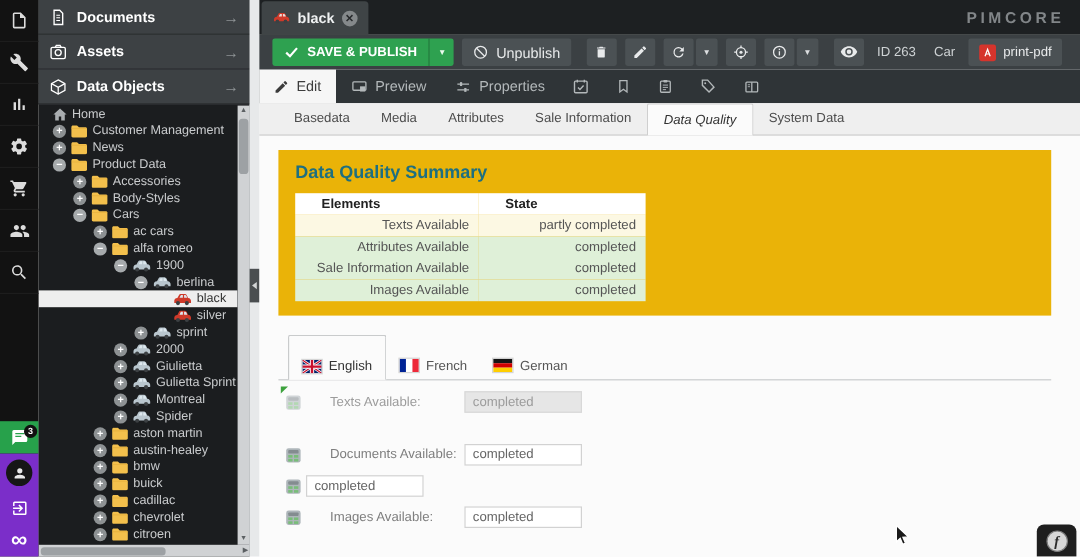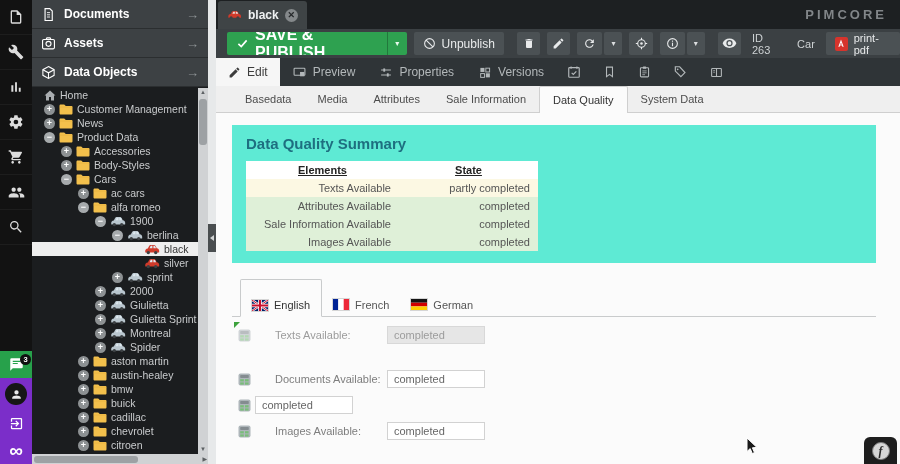--- a/index.html
+++ b/index.html
@@ -53,21 +53,21 @@
   .doc-tab { height:28px; margin-left:2px; background:#3f4446; border-radius:3px 3px 0 0;
     display:flex; align-items:center; gap:6px; padding:0 9px; }
   .doc-tab-label { color:#eff1f2; font-size:12px; font-weight:bold; }
   .doc-close { width:13px; height:13px; border-radius:50%; background:#85898b; color:#26292b;
     font-size:9px; line-height:13px; text-align:center; font-weight:bold; cursor:pointer; }
   .logo { margin-left:auto; align-self:center; padding:0 13px; color:#828689; font-size:13px;
     font-weight:bold; letter-spacing:3px; }
 
   .toolbar { height:29px; background:#3b4043; display:flex; align-items:center; padding:0 0 0 11px; gap:7px; }
   .btn-save { display:flex; align-items:stretch; height:23px; background:#2ea150; border-radius:2px; overflow:hidden; cursor:pointer; }
-  .btn-save-main { display:flex; align-items:center; gap:7px; padding:0 10px; color:#fff; font-size:16px; font-weight:bold; }
+  .btn-save-main { display:flex; align-items:center; gap:7px; padding:0 10px; color:#fff; font-size:11px; font-weight:bold; }
   .btn-save-caret { width:21px; display:flex; align-items:center; justify-content:center;
     border-left:1px solid rgba(0,0,0,.25); color:#eafbee; font-size:8px; }
   .btn { height:23px; background:#4b5154; border-radius:2px; display:flex; align-items:center;
     justify-content:center; color:#e8eaeb; cursor:pointer; }
   .btn.labeled { padding:0 9px; gap:6px; font-size:12px; }
   .btn.iconic { width:25px; }
   .btn.caret-btn { width:18px; font-size:8px; color:#dcdee0; }
   .btn-group { display:flex; gap:2px; }
   .tb-text { color:#ced2d4; font-size:11px; margin:0 4px; }
   .pdf-chip { width:14px; height:14px; border-radius:2px; background:#d6342c; display:flex; align-items:center; justify-content:center; }
@@ -75,27 +75,27 @@
   .edit-tabs { height:28px; background:#2f3437; display:flex; align-items:stretch; }
   .etab { display:flex; align-items:center; gap:6px; padding:0 12px; font-size:12px; color:#b3b8ba; cursor:pointer; }
   .etab svg { flex:none; }
   .etab.active { background:#f6f6f6; color:#3c3c3c; }
   .etab.icon-only { padding:0 11px; }
 
   .subtabs { height:27px; background:#efefef; border-bottom:1px solid #cfcfcf; display:flex;
     align-items:flex-end; padding-left:16px; position:relative; z-index:2; }
   .stab { padding:0 13px; height:26px; line-height:26px; font-size:11px; color:#4c4c4c; cursor:pointer; }
   .stab.active { background:#fbfbfb; border:1px solid #cfcfcf; border-bottom:none; border-radius:2px 2px 0 0;
-    height:27px; line-height:27px; margin-bottom:-1px; color:#333; }
+    height:27px; line-height:27px; margin-bottom:-1px; color:#333;font-style:italic; }
 
   .content { position:absolute; top:113px; left:0; right:0; bottom:0; background:#fbfbfb; padding:12px 0 0 16px; }
   .panel { width:644px; background:#d8edf1; padding:8px 14px 12px; }
   .panel-title { font-size:15px; font-weight:bold; margin:2px 0 9px; }
   table.dq { border-collapse:collapse; width:292px; font-size:11px; }
-  table.dq th { background:#fff; text-align:center; color:#222; padding:3px 0; font-size:11px;text-decoration:underline; }
+  table.dq th { background:#fff; text-align:left; color:#222; padding:3px 22px; font-size:11px; }
   table.dq th:first-child { width:153px; }
   table.dq td { padding:3px 8px; color:#555;text-align:right; }
 
   .lang-tabs { margin-top:16px; width:644px; display:flex; border-bottom:1px solid #c9cbcc; padding-left:8px; }
   .ltab { display:flex; align-items:center; gap:6px; padding:19px 11px 5px; font-size:11px; color:#555; cursor:pointer; }
   .ltab.flag-frame svg { outline:1px solid rgba(0,0,0,.15); }
   .ltab.active { background:#fbfbfb; border:1px solid #c9cbcc; border-bottom:1px solid #fbfbfb;
     margin-bottom:-1px; border-radius:2px 2px 0 0; color:#333; }
 
   .fields { margin-top:8px; }
@@ -608,29 +608,20 @@
         <span>Preview</span>
       </div>
       <div class="etab">
         <svg width="14" height="13" viewBox="0 0 24 24">
             <path d="M3 7.5h18M3 16.5h18" stroke="currentColor" stroke-width="2"></path>
             <rect x="7" y="4.5" width="3.4" height="6" fill="currentColor"></rect>
             <rect x="13.6" y="13.5" width="3.4" height="6" fill="currentColor"></rect>
           </svg>
         <span>Properties</span>
       </div>
-      <div class="etab">
-        <svg width="14" height="13" viewBox="0 0 24 24">
-            <rect x="3.5" y="3.5" width="7.5" height="7.5" fill="currentColor"></rect>
-            <rect x="13.5" y="4" width="7" height="7" fill="none" stroke="currentColor" stroke-width="1.8"></rect>
-            <rect x="4" y="14" width="7" height="7" fill="none" stroke="currentColor" stroke-width="1.8"></rect>
-            <rect x="13.5" y="13.5" width="7.5" height="7.5" fill="currentColor"></rect>
-          </svg>
-        <span>Versions</span>
-      </div>
       <div class="etab icon-only">
           <svg width="14" height="14" viewBox="0 0 24 24">
             <rect x="3" y="4.5" width="18" height="16.5" rx="1.5" fill="none" stroke="currentColor" stroke-width="2"></rect>
             <path d="M7 2.5v4M17 2.5v4" stroke="currentColor" stroke-width="2"></path>
             <path d="M8 13.5l2.8 2.8 5.2-5.5" stroke="currentColor" stroke-width="2" fill="none"></path>
           </svg>
         </div>
       <div class="etab icon-only">
           <svg width="13" height="14" viewBox="0 0 24 24">
             <path d="M6.5 3h11v17.5L12 16.3l-5.5 4.2z" fill="none" stroke="currentColor" stroke-width="2"></path>
@@ -661,21 +652,21 @@
     <div class="subtabs">
       <span class="stab">Basedata</span>
       <span class="stab">Media</span>
       <span class="stab">Attributes</span>
       <span class="stab">Sale Information</span>
       <span class="stab active">Data Quality</span>
       <span class="stab">System Data</span>
     </div>
 
     <div class="content">
-      <div class="panel" style="background: #5eead4;">
+      <div class="panel" style="background: #eab308;">
         <div class="panel-title" style="color: rgb(30, 111, 128);">Data Quality Summary</div>
         <table class="dq">
           <thead>
             <tr>
               <th>Elements</th>
               <th>State</th>
             </tr>
           </thead>
           <tbody>
               <tr style="background: rgb(252, 248, 227);">

